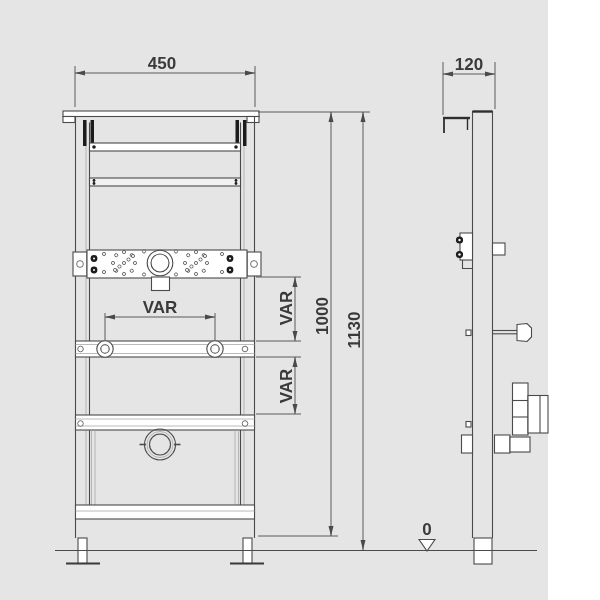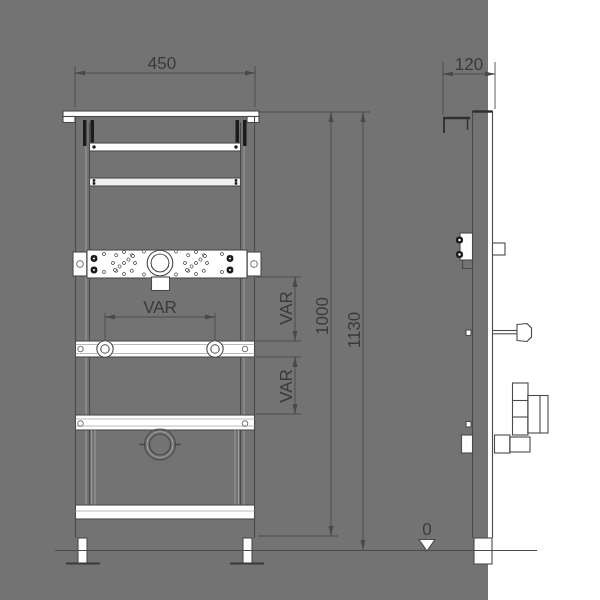--- a/index.html
+++ b/index.html
@@ -6,23 +6,24 @@
     margin: 0;
     padding: 0;
     background: #ffffff;
     width: 600px;
     height: 600px;
     overflow: hidden;
     font-family: "Liberation Sans", sans-serif;
   }
   #stage {
     position: relative;
-    width: 488px;
+    width: 548px;
     height: 600px;
-    background: #737373;
+    background: #e5e5e5;
+    font-weight: bold;
   }
   svg { display: block; }
   .ln   { stroke: #4a4a4a; stroke-width: 1.1; fill: none; }
   .lnw  { stroke: #4a4a4a; stroke-width: 1.1; fill: #ffffff; }
   .thick{ stroke: #2e2e2e; stroke-width: 2.4; fill: none; }
   .gray { stroke: #a8a8a8; stroke-width: 0.8; fill: none; }
   .dark { fill: #1c1c1c; stroke: none; }
   .hole { stroke: #4a4a4a; stroke-width: 0.8; fill: #ffffff; }
   .dim  { stroke: #4a4a4a; stroke-width: 0.9; fill: none; }
   .arr  { fill: #4a4a4a; stroke: none; }

